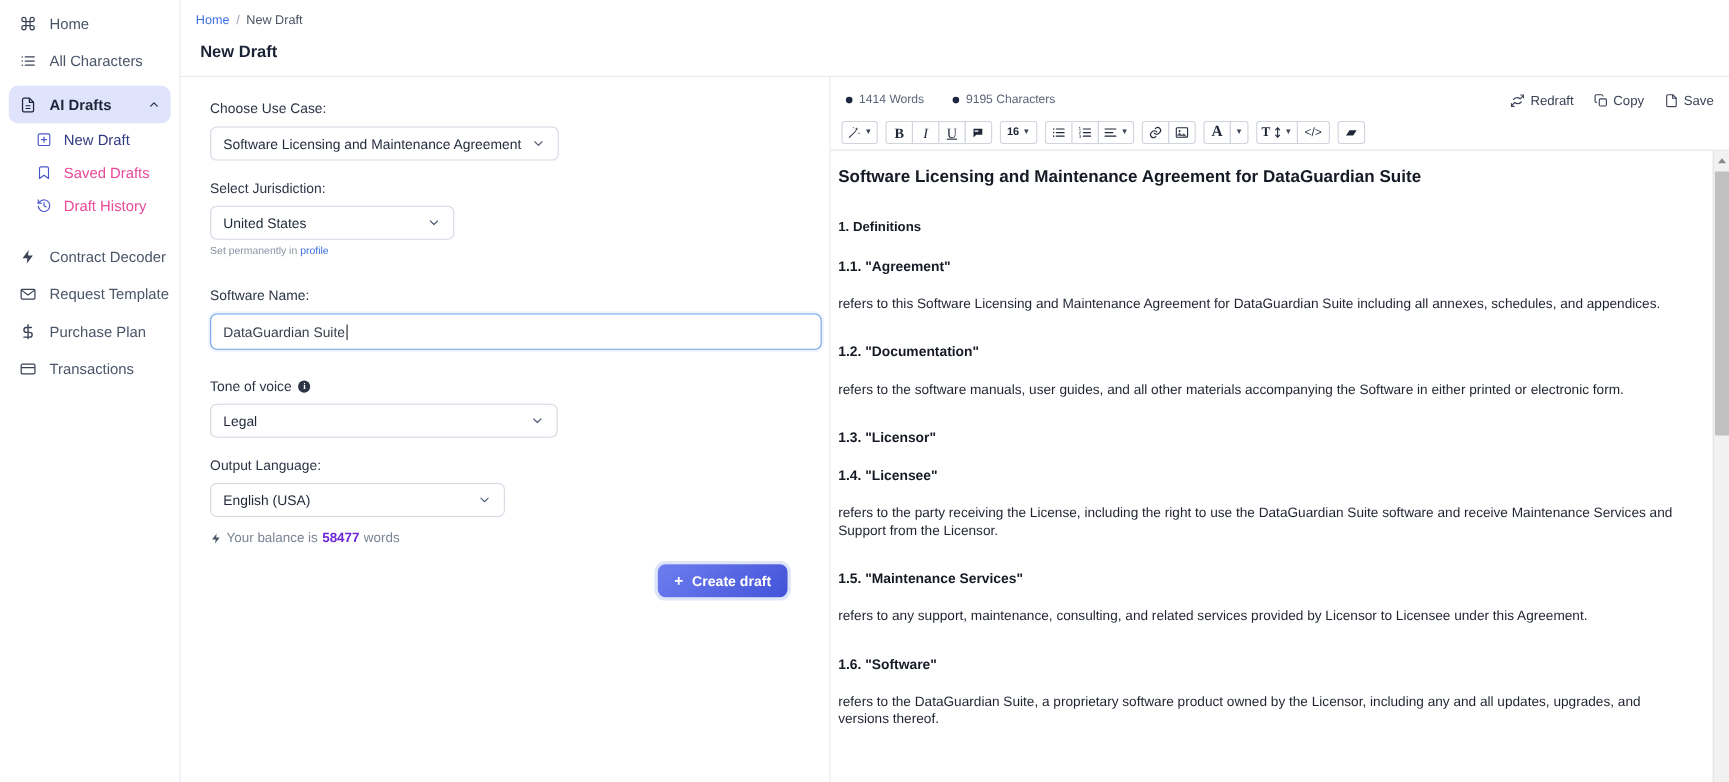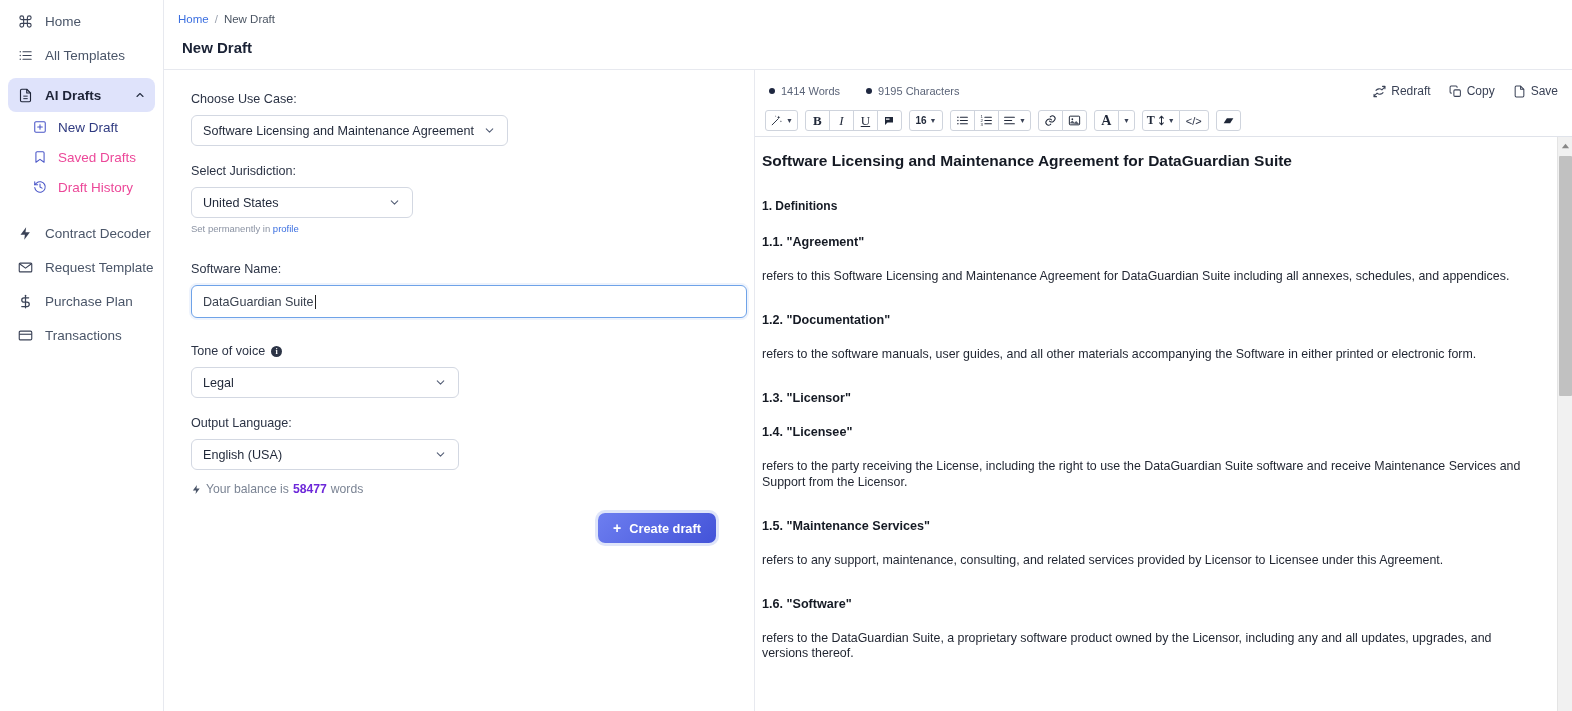--- a/index.html
+++ b/index.html
@@ -119,21 +119,21 @@
     cursor: text;
   }
   .text-box .txtval { color: #39414f; font-size: 12.6px; }
   .caret-bar {
     display: inline-block; width: 1px; height: 14px;
     background: #222; margin-left: 1px;
     vertical-align: -2px;
   }
   .mt-28 { margin-top: 28px; }
   .mt-26 { margin-top: 26px; }
-  .w-tone { width: 268px; }
+  .w-tone { width: 316px; }
   .w-lang { width: 268px; }
   .info-dot {
     width: 11px; height: 11px; border-radius: 50%;
     background: #2c3446; color: #fff;
     font-size: 8px; font-weight: 700;
     display: inline-flex; align-items: center; justify-content: center;
     font-family: "Liberation Serif", serif;
   }
   .balance {
     margin-top: 12px; font-size: 12.2px; color: #7b8494;
@@ -268,21 +268,21 @@
       <span class="ico">
         <svg width="15" height="15" viewBox="0 0 24 24" fill="none" stroke="currentColor" stroke-width="1.9" stroke-linecap="round">
             <line x1="8" y1="6" x2="21" y2="6"></line>
             <line x1="8" y1="12" x2="21" y2="12"></line>
             <line x1="8" y1="18" x2="21" y2="18"></line>
             <circle cx="3.6" cy="6" r="1.1" fill="currentColor" stroke="none"></circle>
             <circle cx="3.6" cy="12" r="1.1" fill="currentColor" stroke="none"></circle>
             <circle cx="3.6" cy="18" r="1.1" fill="currentColor" stroke="none"></circle>
           </svg>
       </span>
-      <span class="lbl">All Templates</span>
+      <span class="lbl">All Characters</span>
     </div>
 
     <div class="nav-gap-sm"></div>
 
     <div class="nav-item active">
       <span class="ico">
         <svg width="15" height="15" viewBox="0 0 24 24" fill="none" stroke="currentColor" stroke-width="1.8" stroke-linejoin="round">
             <path d="M14 2H6a2 2 0 0 0-2 2v16a2 2 0 0 0 2 2h12a2 2 0 0 0 2-2V8z"></path>
             <path d="M14 2v6h6"></path>
             <line x1="8.5" y1="13" x2="15.5" y2="13" stroke-width="1.5"></line>

